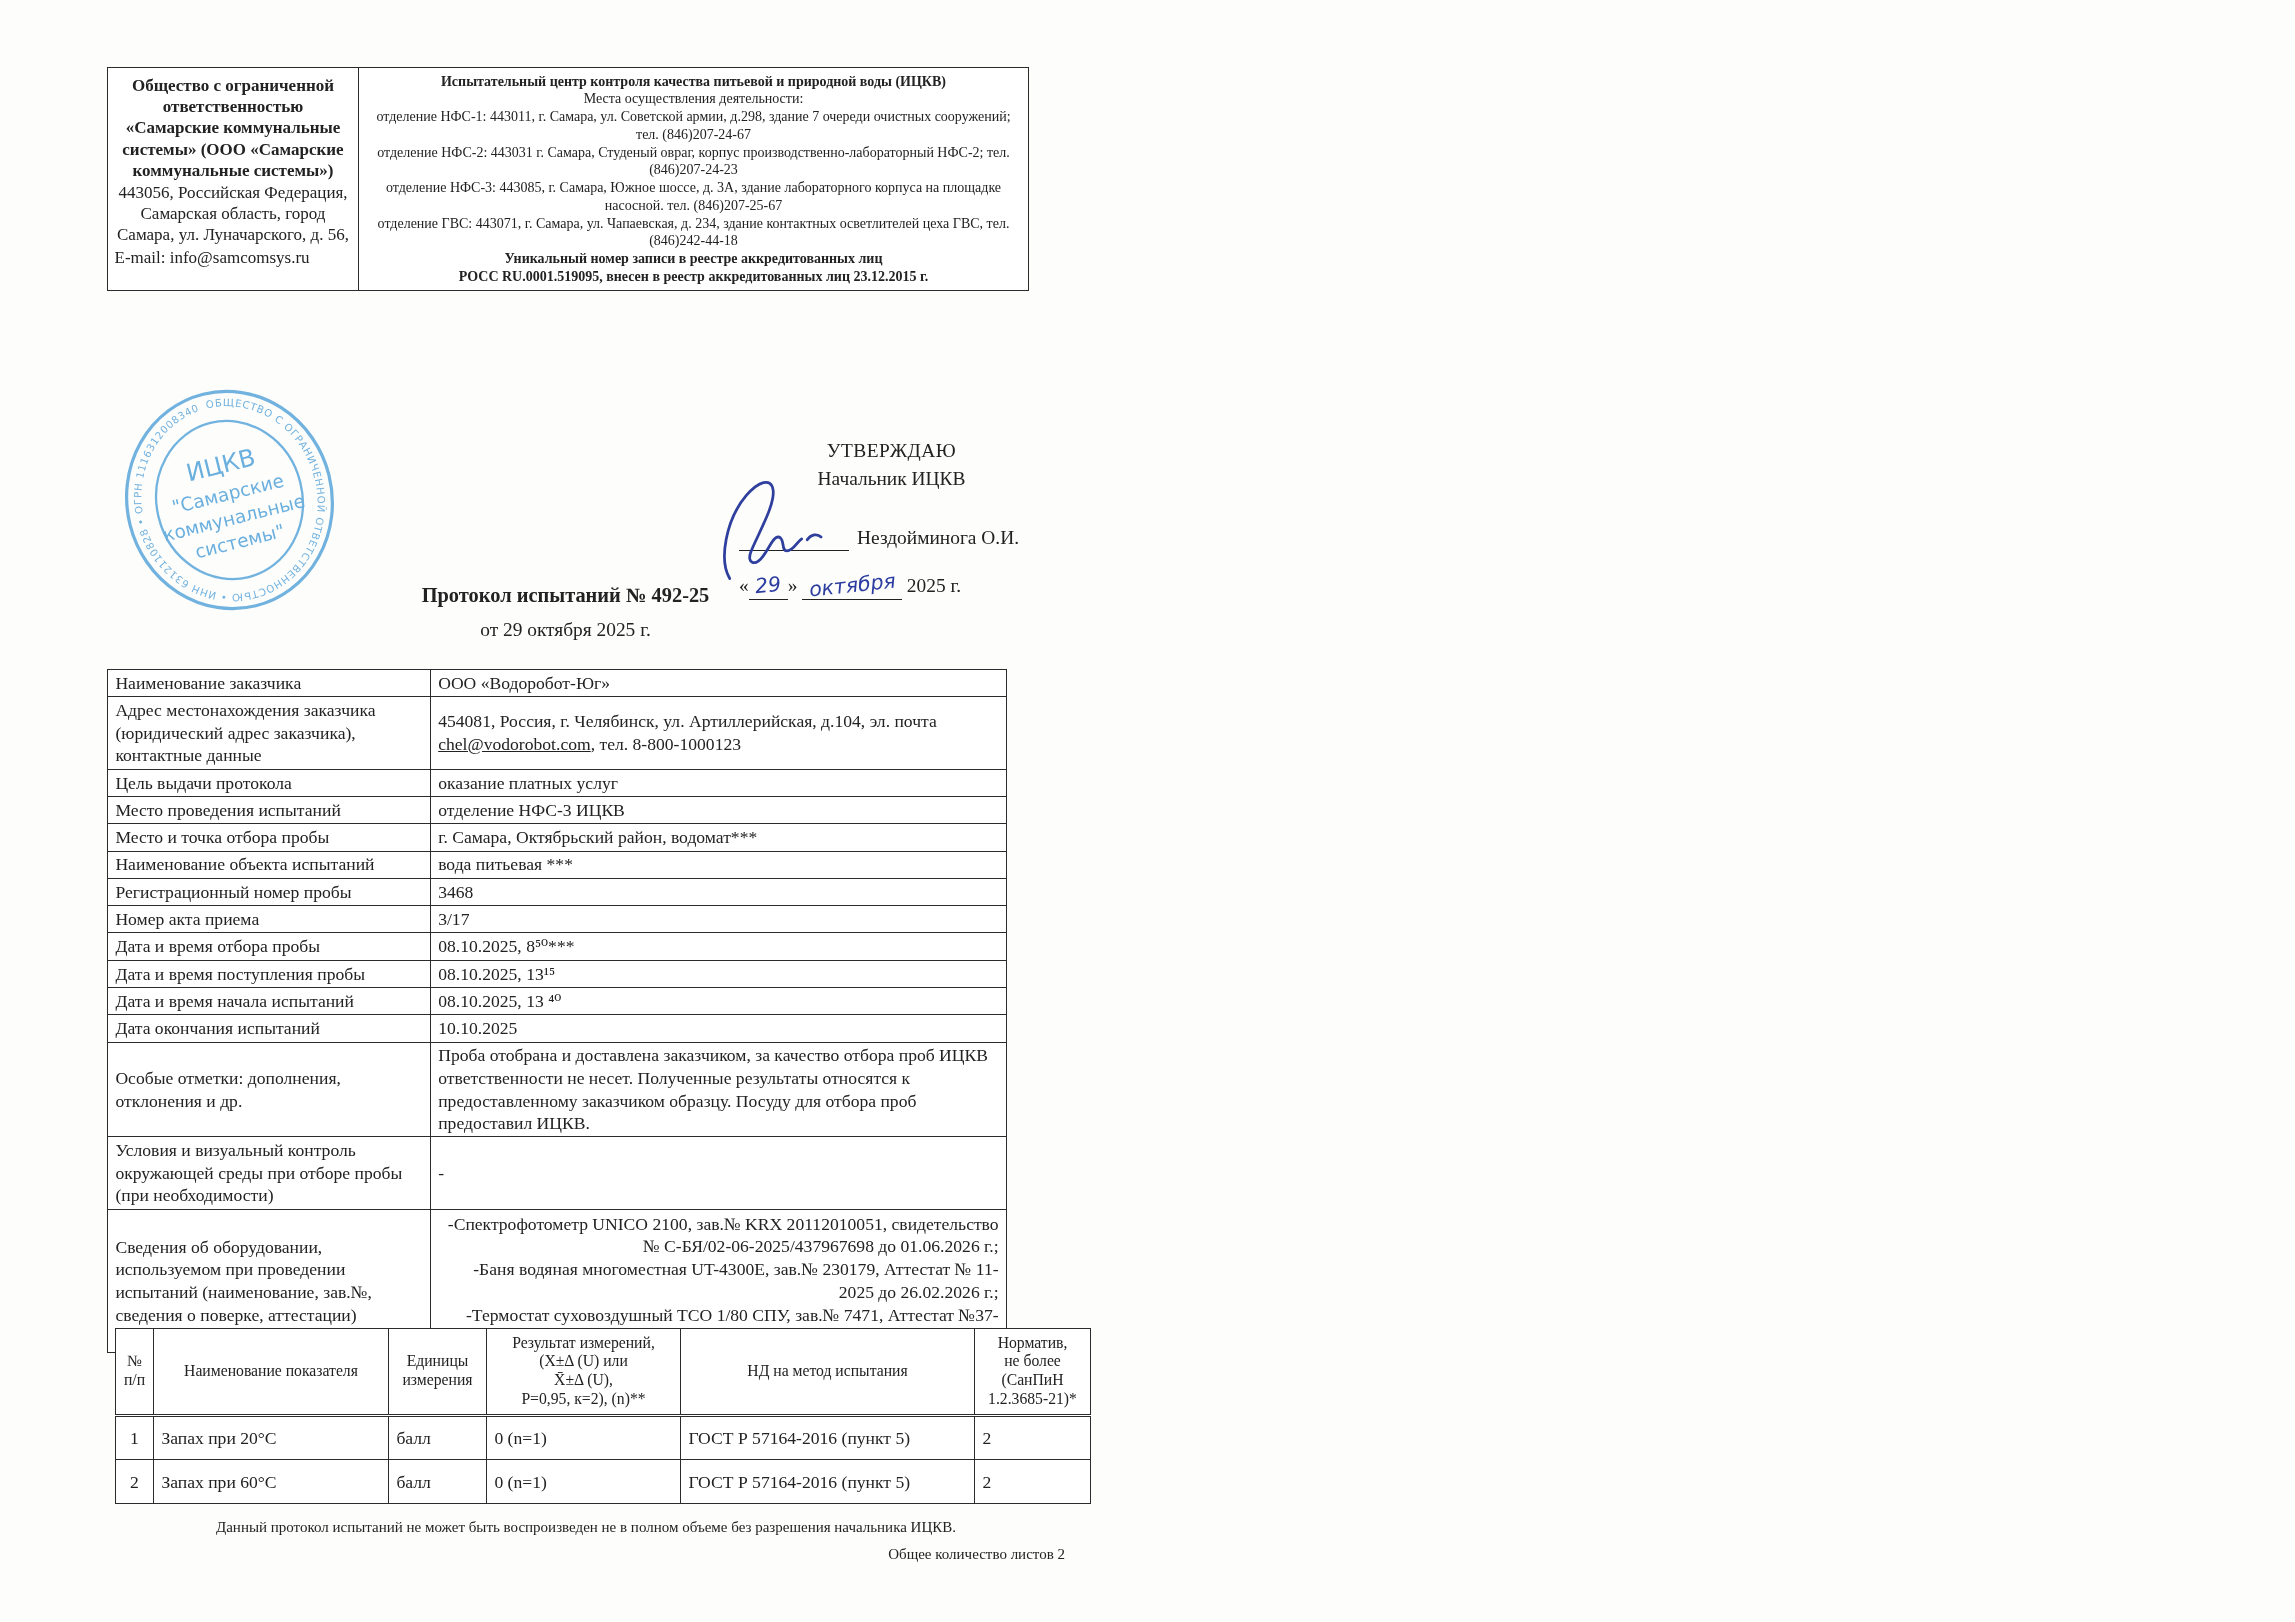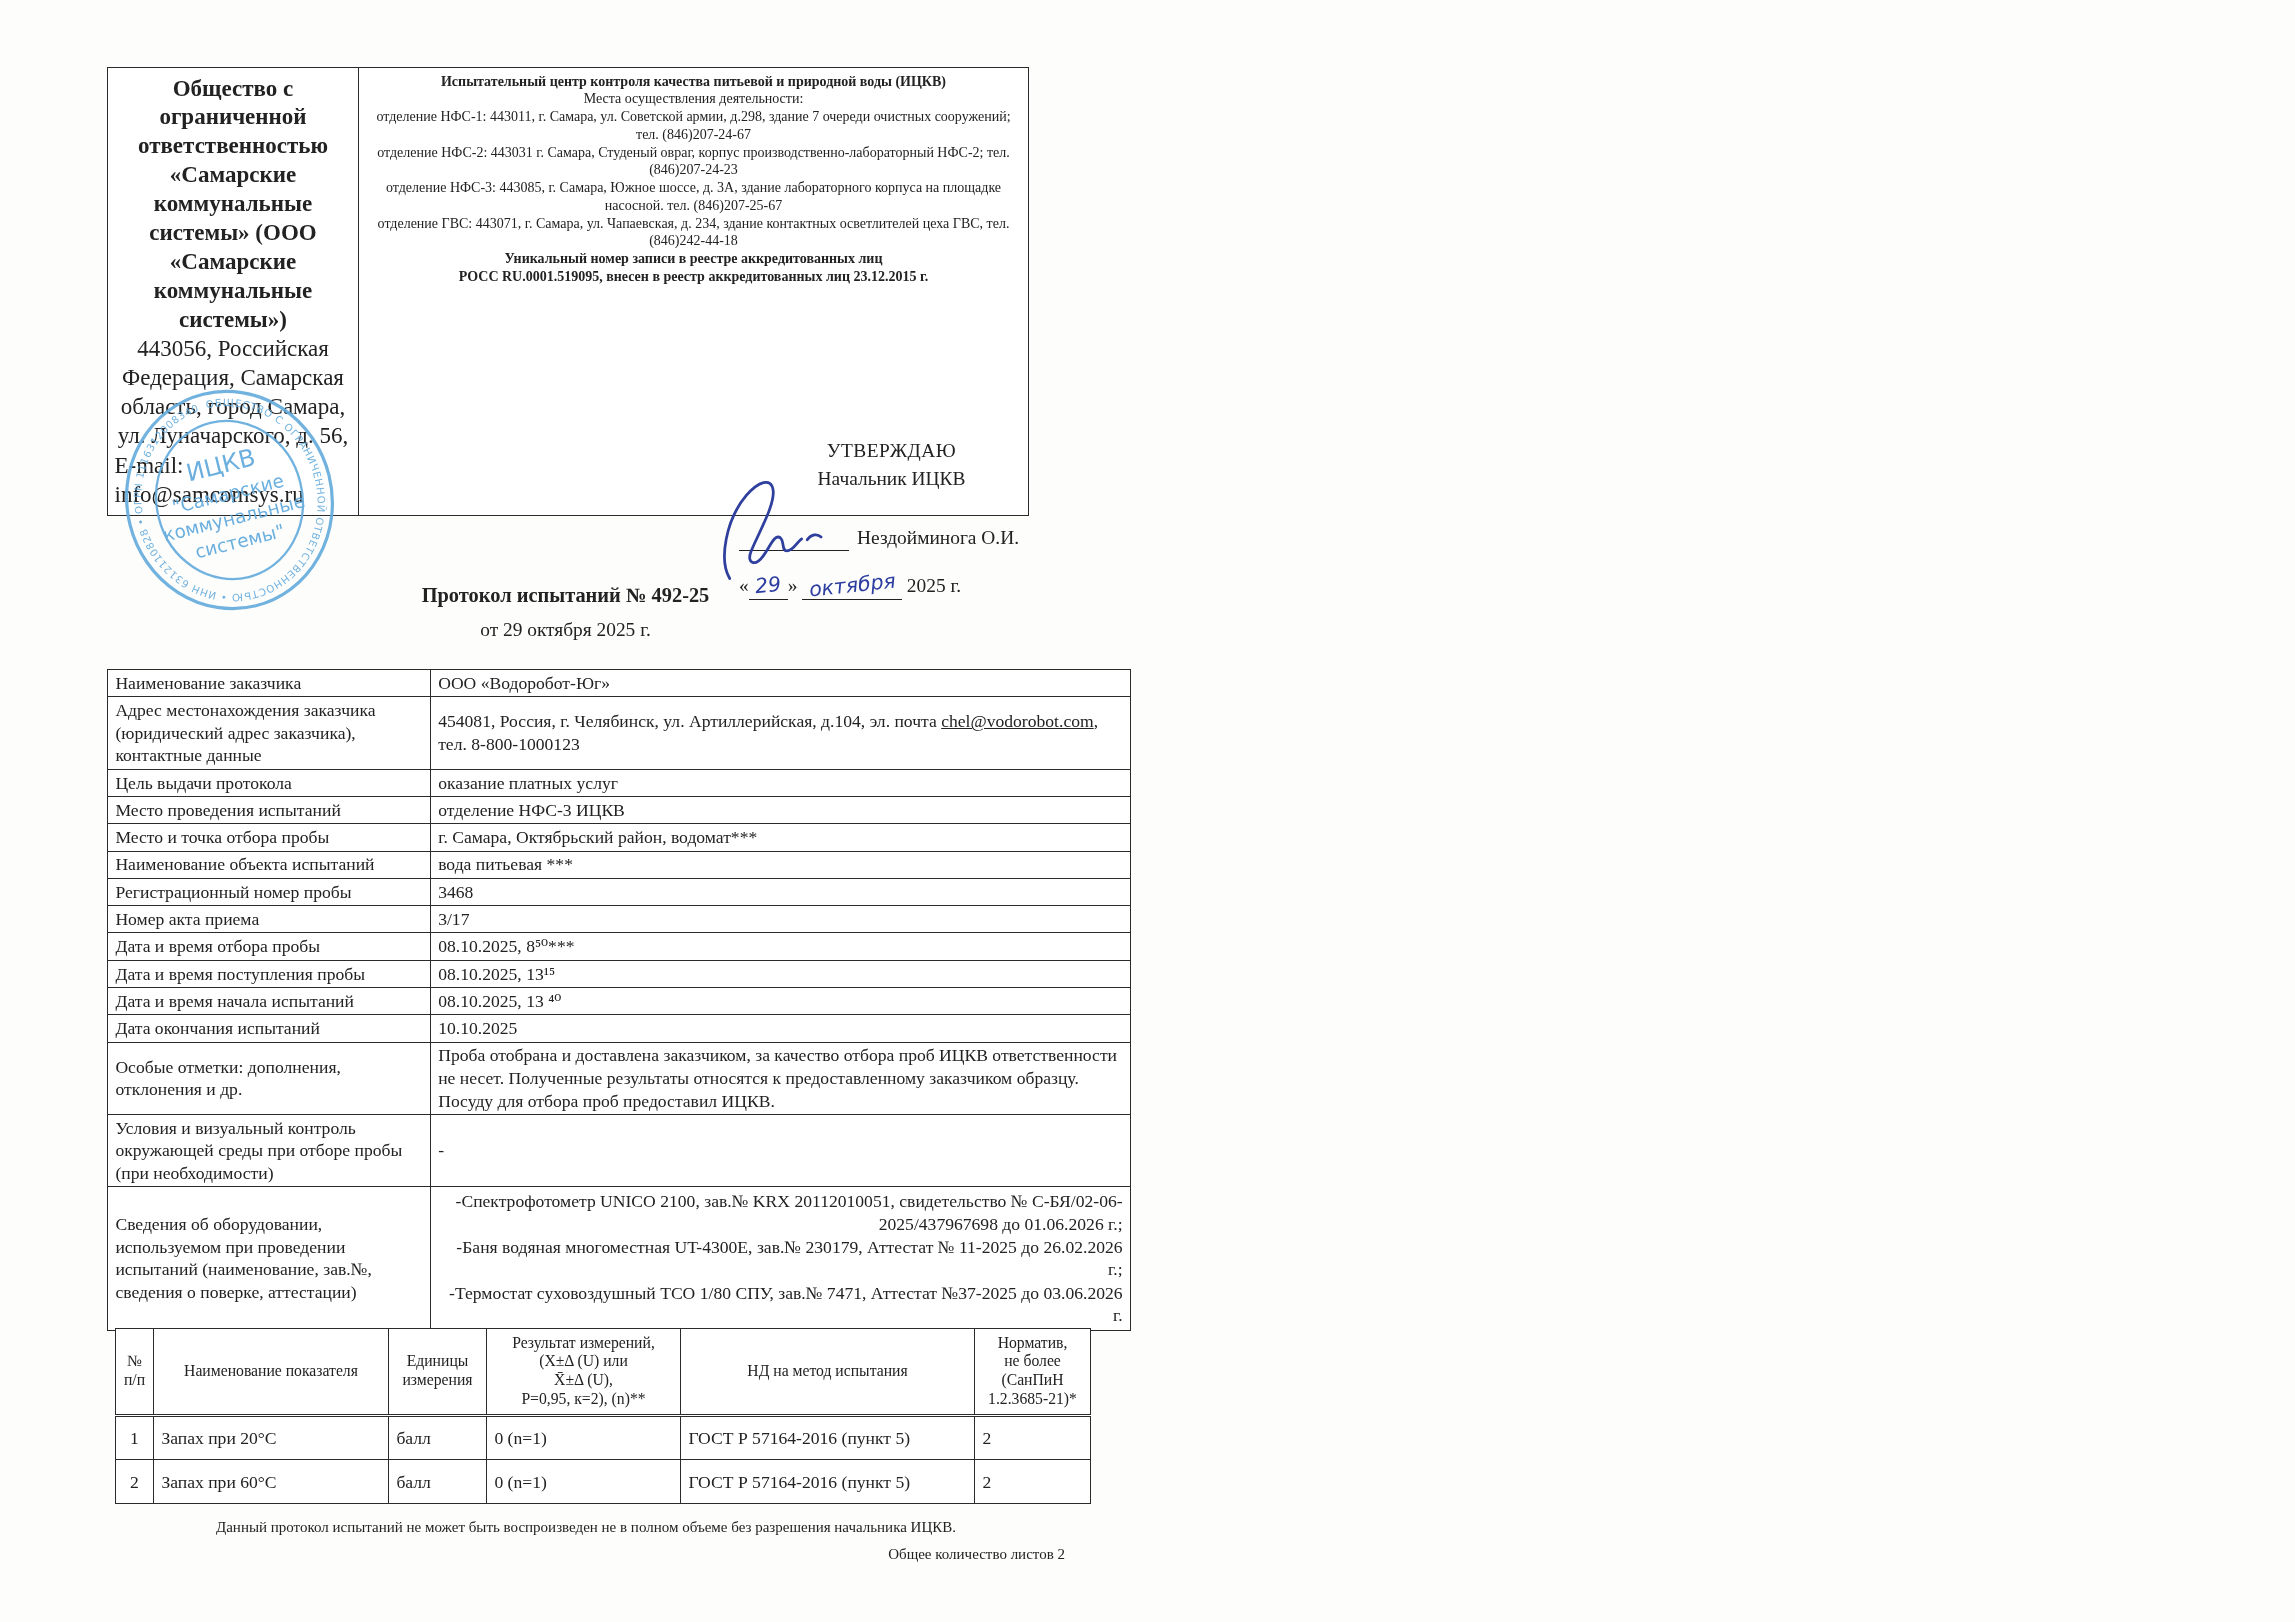--- a/index.html
+++ b/index.html
@@ -14,21 +14,21 @@
   #page-right{left:1148px;width:1148px;}
 
   
   .org-table{
     position:absolute;left:107px;top:67px;width:920px;
     display:grid;grid-template-columns:251px 1fr;
     border:1.9px solid #2b2b2b;background:#fff;
   }
   .org-left{
     border-right:1.4px solid #2b2b2b;padding:6.5px 6.5px 4.6px 6.5px;
-    text-align:center;font-size:23px;line-height:1.26;
+    text-align:center;font-size:17px;line-height:1.26;
   }
   .org-left .b{font-weight:bold;}
   .org-left .email{text-align:left;margin-top:0.9px;}
   .org-right{padding:4.6px 12px;text-align:center;font-size:14px;line-height:1.27;}
   .org-right .b{font-weight:bold;}
 
   
   .stamp{position:absolute;left:121px;top:386px;width:217px;height:228px;
          transform:rotate(-14deg);opacity:.92;}
 
@@ -44,21 +44,21 @@
   .hand{color:#2c3da0;font-family:"DejaVu Sans",sans-serif;font-style:italic;
         display:inline-block;transform:rotate(-6deg);font-size:20.4px;}
   .dl{border-bottom:1.4px solid #222;padding:0 6.5px;display:inline-block;}
 
   
   .proto-title{position:absolute;left:0;top:582px;width:1131px;text-align:center;}
   .proto-title .t1{font-weight:bold;font-size:20.4px;}
   .proto-title .t2{font-size:19.4px;margin-top:10.2px;}
 
   
-  .info-table{position:absolute;left:107px;top:669px;width:1024px;
+  .info-table{position:absolute;left:107px;top:669px;width:900px;
               border-collapse:collapse;table-layout:fixed;background:#fff;}
   .info-table td{border:1.4px solid #2b2b2b;padding:1.9px 7.4px;vertical-align:middle;}
   .info-table tr td:first-child{width:307px;}
   .info-table .eq-line{margin:0.9px 0;text-align:right;}
   .u{ text-decoration:underline; }
 
   
   .rtable{border-collapse:collapse;table-layout:fixed;background:#fff;position:absolute;}
   .rtable th,.rtable td{border:1.4px solid #2b2b2b;vertical-align:middle;text-align:left;}
   .rtable th{font-weight:normal;font-size:15.7px;line-height:1.2;text-align:center;

